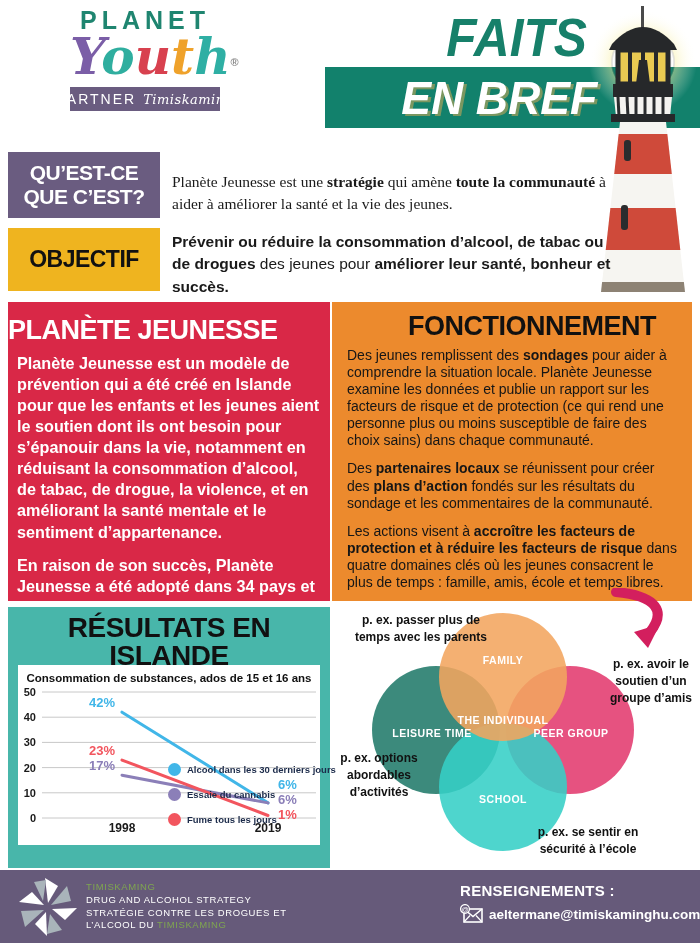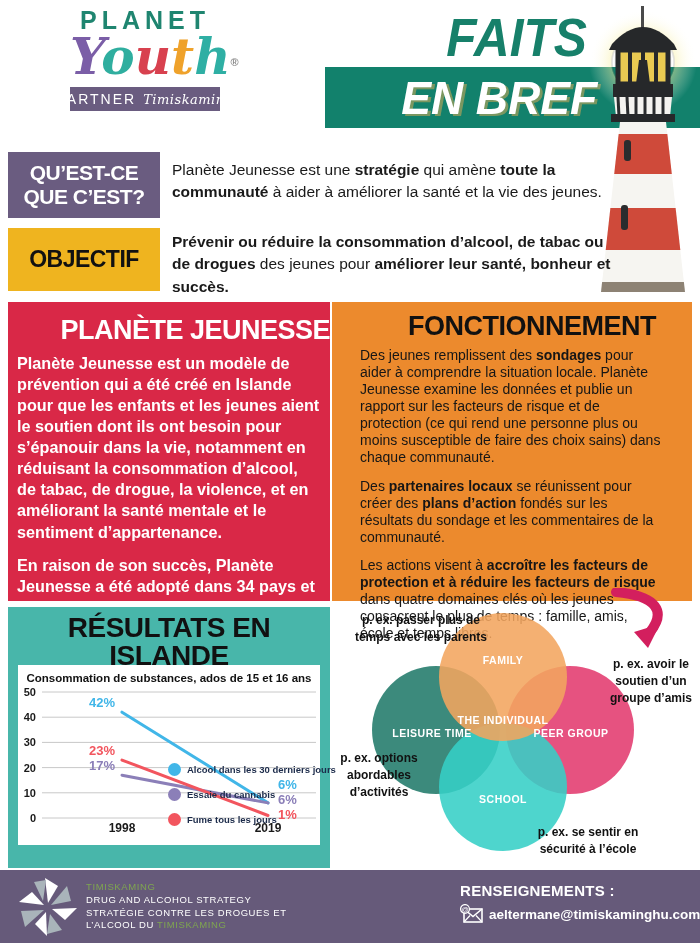--- a/index.html
+++ b/index.html
@@ -24,31 +24,31 @@
                  transform:scaleX(.95);transform-origin:right;text-shadow:3px 2px 0 rgba(209,169,87,.55);}
   .lighthouse{position:absolute;left:588px;top:0;}
 
   
   .row-label{position:absolute;left:8px;width:152px;display:flex;flex-direction:column;
              align-items:center;justify-content:center;color:#fff;font-weight:bold;text-align:center;}
   .box-what{top:152px;height:66px;background:#6a5c80;font-size:21px;line-height:1.15;letter-spacing:-.5px;align-items:center;}
   .box-obj{top:228px;height:63px;background:#efb41f;color:#111;font-size:23px;letter-spacing:-.5px;}
   .row-text{position:absolute;left:172px;width:445px;font-size:15.5px;line-height:1.45;color:#1a1a1a;}
   .row-text .b, .rich .b{font-weight:bold;}
-  .t-what{top:159px;}
+  .t-what{top:171px;font-family:Liberation Serif, serif;}
   .t-obj{top:231px;}
 
   
   .panel-red{position:absolute;left:8px;top:302px;width:322px;height:299px;background:#d92847;color:#fff;box-sizing:border-box;}
-  .panel-red h2{margin:13px 0 7px;text-align:right;font-size:27px;letter-spacing:-.5px;}
+  .panel-red h2{margin:13px 0 7px;text-align:left;font-size:27px;letter-spacing:-.5px;}
   .panel-red p{margin:0 0 12px;padding:0 9px;font-weight:bold;font-size:16.2px;line-height:1.3;}
 
   .panel-orange{position:absolute;left:332px;top:302px;width:360px;height:299px;background:#ec8a2d;color:#161616;box-sizing:border-box;}
   .panel-orange h2{margin:9px 0 5px;text-align:center;font-size:27px;color:#111;letter-spacing:-.5px;padding-left:40px;}
-  .panel-orange p{margin:0 0 11px;padding:0 28px;font-size:14px;line-height:1.22;}
+  .panel-orange p{margin:0 0 11px;padding:0 15px;font-size:14px;line-height:1.22;}
 
   
   .panel-teal{position:absolute;left:8px;top:607px;width:322px;height:261px;background:#48b6aa;color:#111;text-align:center;}
   .results-title{font-size:28px;font-weight:bold;margin-top:7px;letter-spacing:-.5px;line-height:1;}
   .results-sub{font-size:14px;font-weight:bold;margin-top:2px;letter-spacing:-.2px;}
   .chart-panel{position:absolute;left:10px;top:58px;width:302px;height:180px;background:#fff;}
   .chart-title{font-size:11.5px;font-weight:bold;padding-top:7px;text-align:center;color:#111;}
   .legend{position:absolute;left:150px;top:44px;text-align:right;margin-top:48px;}
   .legend-row{display:flex;align-items:center;gap:6px;height:25px;}
   .legend-dot{width:13px;height:13px;border-radius:50%;flex:0 0 13px;}

